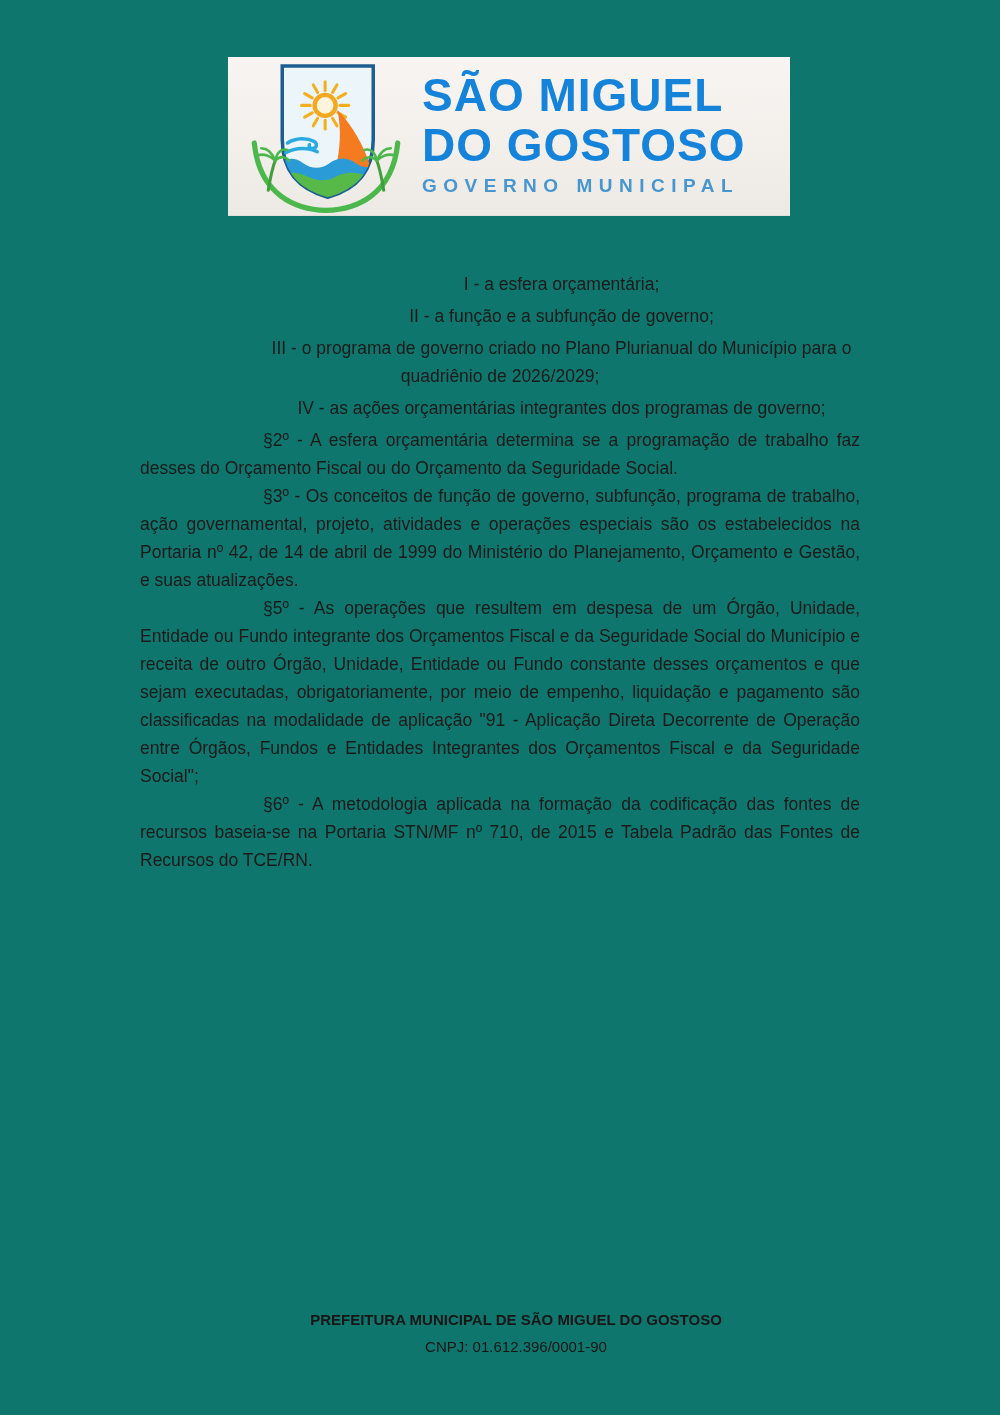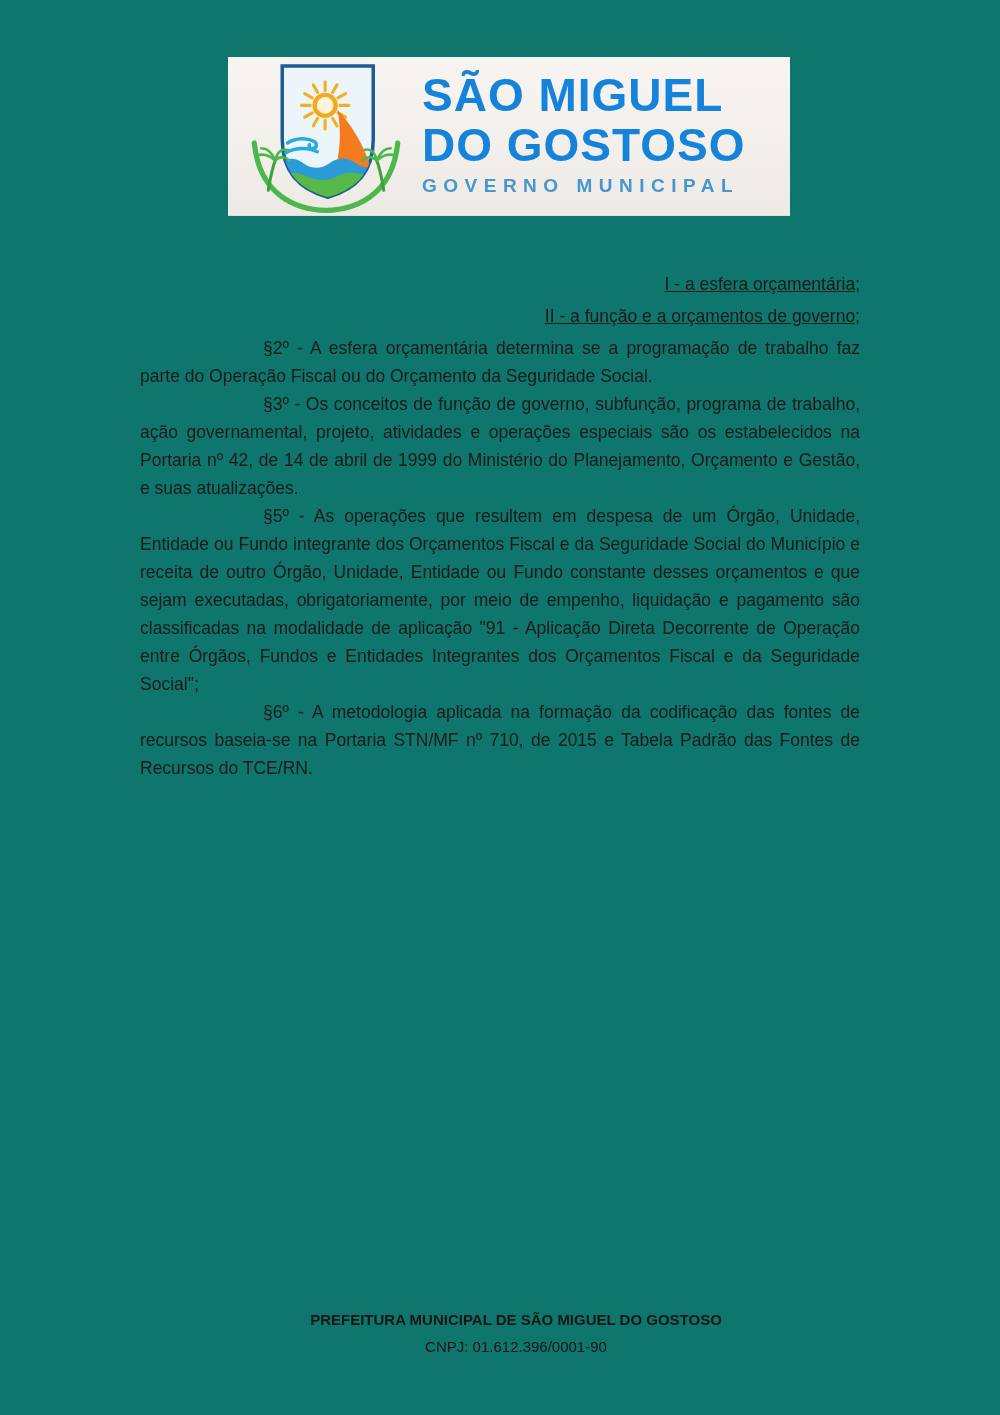--- a/index.html
+++ b/index.html
@@ -49,21 +49,21 @@
   .doc-body {
     position: absolute;
     left: 140px;
     top: 270px;
     width: 720px;
     font-size: 17.5px;
     line-height: 28px;
     color: #1a1a1a;
   }
   .doc-body p { margin: 0; text-indent: 123px; }
-  .doc-body p.li { margin-bottom: 4px; text-align: right; text-decoration: underline; }
+  .doc-body p.li { margin-bottom: 4px; text-align: center; }
   .doc-body p.para { text-align: justify; }
   .g1 { margin-top: 38px; }
   .g2 { margin-top: 34px; }
   .g3 { margin-top: 30px; }
   .g4 { margin-top: 30px; }
   .g5 { margin-top: 24px; }
 
   
   .doc-footer {
     position: absolute;
@@ -145,23 +145,25 @@
     </svg>
     <div class="wordmark">
       <div class="brand-line">SÃO MIGUEL</div>
       <div class="brand-line">DO GOSTOSO</div>
       <div class="brand-sub">GOVERNO MUNICIPAL</div>
     </div>
   </div>
 
   <div class="doc-body">
     <p class="li">I - a esfera orçamentária;</p>
-    <p class="li">II - a função e a orçamentos de governo;</p>
+    <p class="li">II - a função e a subfunção de governo;</p>
+    <p class="li">III - o programa de governo criado no Plano Plurianual do Município para o quadriênio de 2026/2029;</p>
+    <p class="li">IV - as ações orçamentárias integrantes dos programas de governo;</p>
 
-    <p class="para g1">§2º - A esfera orçamentária determina se a programação de trabalho faz parte do Operação Fiscal ou do Orçamento da Seguridade Social.</p>
+    <p class="para g1">§2º - A esfera orçamentária determina se a programação de trabalho faz desses do Orçamento Fiscal ou do Orçamento da Seguridade Social.</p>
     <p class="para g2">§3º - Os conceitos de função de governo, subfunção, programa de trabalho, ação governamental, projeto, atividades e operações especiais são os estabelecidos na Portaria nº 42, de 14 de abril de 1999 do Ministério do Planejamento, Orçamento e Gestão, e suas atualizações.</p>
     <p class="para g4">§5º - As operações que resultem em despesa de um Órgão, Unidade, Entidade ou Fundo integrante dos Orçamentos Fiscal e da Seguridade Social do Município e receita de outro Órgão, Unidade, Entidade ou Fundo constante desses orçamentos e que sejam executadas, obrigatoriamente, por meio de empenho, liquidação e pagamento são classificadas na modalidade de aplicação "91 - Aplicação Direta Decorrente de Operação entre Órgãos, Fundos e Entidades Integrantes dos Orçamentos Fiscal e da Seguridade Social";</p>
     <p class="para g5">§6º - A metodologia aplicada na formação da codificação das fontes de recursos baseia-se na Portaria STN/MF nº 710, de 2015 e Tabela Padrão das Fontes de Recursos do TCE/RN.</p>
   </div>
 
   <div class="doc-footer">
     <div class="org">PREFEITURA MUNICIPAL DE SÃO MIGUEL DO GOSTOSO</div>
     <div>CNPJ: 01.612.396/0001-90</div>
   </div>
 

